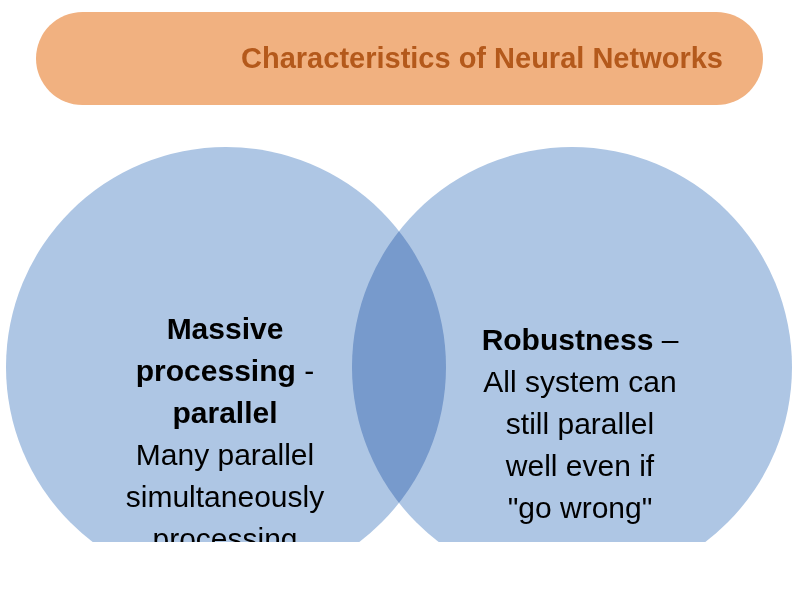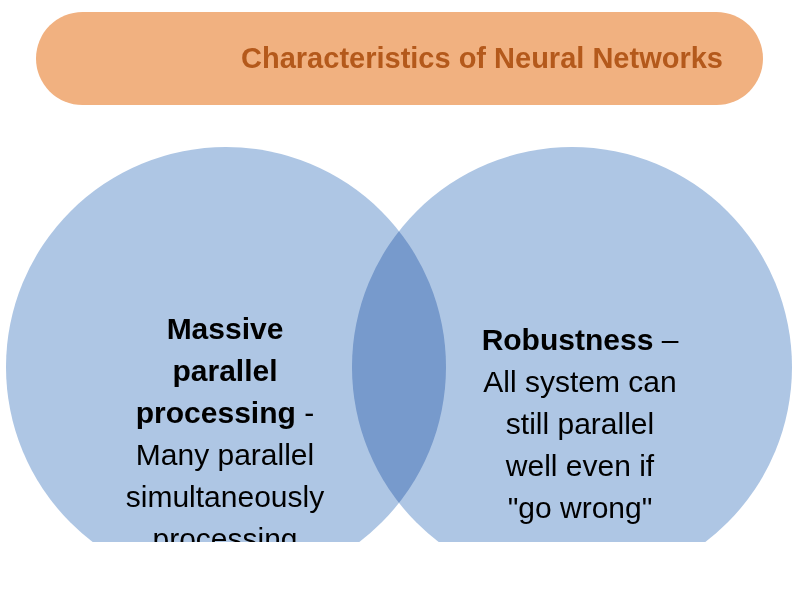--- a/index.html
+++ b/index.html
@@ -71,22 +71,22 @@
 
   <div class="banner">
     <span class="banner-title">Characteristics of Neural Networks</span>
   </div>
 
   <div class="circle left"></div>
   <div class="circle right"></div>
 
   <div class="venn-text left">
     <div class="line"><span class="b">Massive</span><span></span></div>
+    <div class="line"><span class="b">processing</span><span> -</span></div>
     <div class="line"><span class="b">parallel</span><span></span></div>
-    <div class="line"><span class="b">processing</span><span> -</span></div>
     <div class="line"><span class="b"></span><span>Many parallel</span></div>
     <div class="line"><span class="b"></span><span>simultaneously</span></div>
     <div class="line"><span class="b"></span><span>processing</span></div>
   </div>
 
   <div class="venn-text right">
     <div class="line"><span class="b">Robustness</span><span> –</span></div>
     <div class="line"><span class="b"></span><span>All system can</span></div>
     <div class="line"><span class="b"></span><span>still parallel</span></div>
     <div class="line"><span class="b"></span><span>well even  if</span></div>

